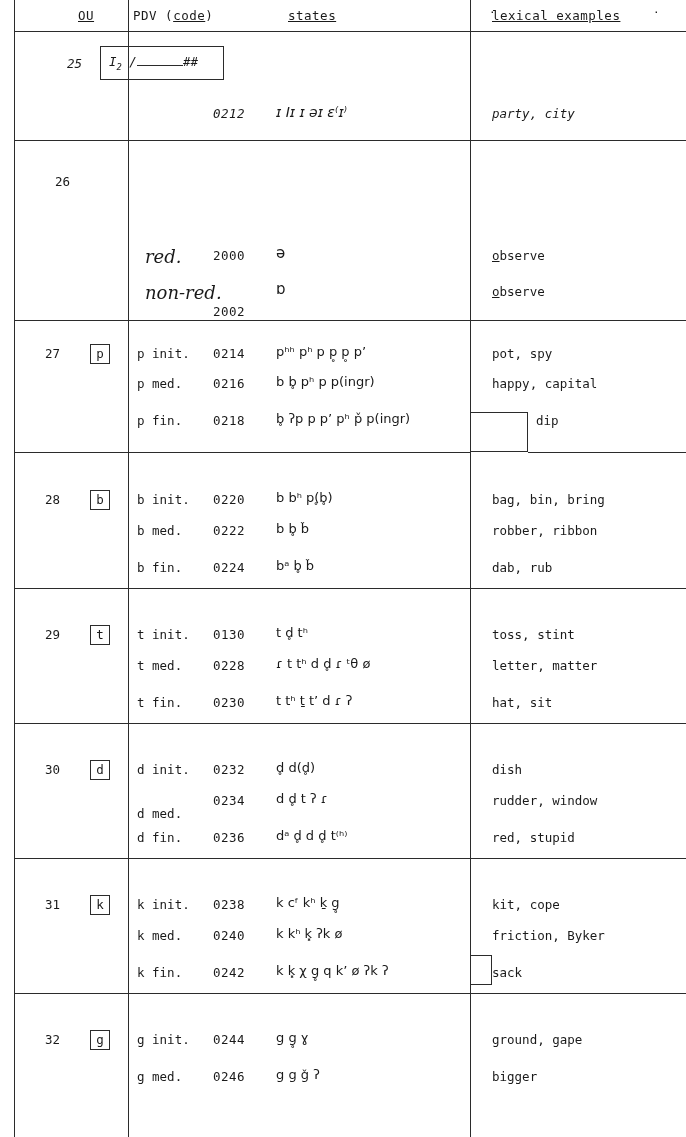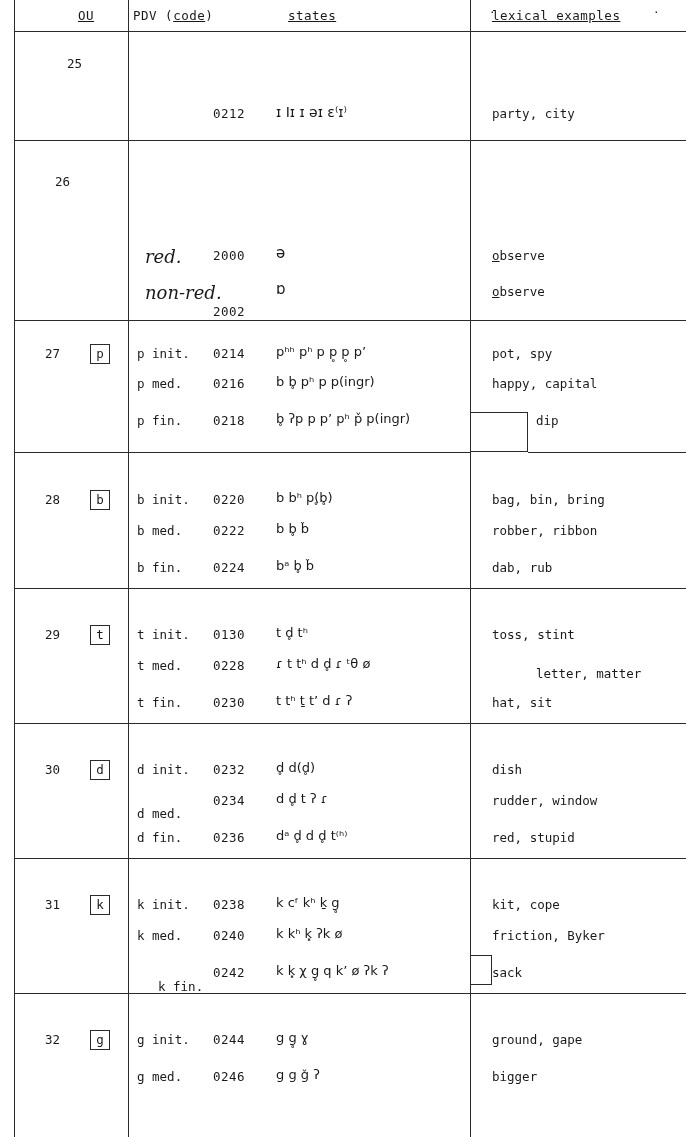--- a/index.html
+++ b/index.html
@@ -159,22 +159,25 @@
 <div class="header">
   <span class="hdr-label hdr-ou">OU</span>
   <span class="hdr-label hdr-pdv"><span>PDV (</span><u>code</u><span>)</span></span>
   <span class="hdr-label hdr-states">states</span>
   <span class="hdr-tick1">·</span>
   <span class="hdr-label hdr-lex">lexical examples</span>
   <span class="hdr-tick2">·</span>
 </div>
 <div class="hline" style="left:14px; top:31px; width:672px;"></div>
 
-<div class="block" style="top:44px; height:96px;">
+<div class="block" style="top:44px; height:96px;font-style:italic;">
   <span class="num" style="left:52px; top:12px;">25</span>
+  <div class="rule-box" style="left:100px; top:2px; width:124px; height:34px; padding:7px 8px;">
+    I<sub>2</sub> /<span class="under-blank"></span>##
+  </div>
   <span class="code" style="top:62px;">0212</span>
   <span class="states" style="top:60px; font-size:14px;">ɪ    Iɪ    ɪ    əɪ    ɛ⁽ɪ⁾</span>
   <span class="lex" style="top:62px;">party, city</span>
 </div>
 <div class="hline" style="left:14px; top:140px; width:672px;"></div>
 
 <div class="block" style="top:152px; height:160px;">
   <span class="num" style="left:40px; top:22px;">26</span>
 
   <span class="pdv pdv-ital" style="left:145px; top:94px;">red.</span>
@@ -239,21 +242,21 @@
   <div class="boxlabel" style="left:90px; top:12px;">t</div>
 
   <span class="pdv" style="top:14px;">t init.</span>
   <span class="code" style="top:14px;">0130</span>
   <span class="states" style="top:12px;">t   d̥   tʰ</span>
   <span class="lex" style="top:14px;">toss, stint</span>
 
   <span class="pdv" style="top:45px;">t med.</span>
   <span class="code" style="top:45px;">0228</span>
   <span class="states" style="top:43px;">ɾ   t   tʰ   d   d̥   ɾ   ᵗθ   ø</span>
-  <span class="lex" style="top:53px;margin-left:44px;">letter, matter</span>
+  <span class="lex" style="top:45px;">letter, matter</span>
 
   <span class="pdv" style="top:82px;">t fin.</span>
   <span class="code" style="top:82px;">0230</span>
   <span class="states" style="top:80px;">t   tʰ   ṯ   t’   d   ɾ   ʔ</span>
   <span class="lex" style="top:82px;">hat, sit</span>
 </div>
 <div class="hline" style="left:14px; top:723px; width:672px;"></div>
 
 <div class="block" style="top:748px; height:110px;">
   <span class="num" style="left:30px; top:14px;">30</span>
@@ -283,21 +286,21 @@
   <span class="pdv" style="top:14px;">k init.</span>
   <span class="code" style="top:14px;">0238</span>
   <span class="states" style="top:12px;">k   cᶠ   kʰ   ḵ   g̥</span>
   <span class="lex" style="top:14px;">kit, cope</span>
 
   <span class="pdv" style="top:45px;">k med.</span>
   <span class="code" style="top:45px;">0240</span>
   <span class="states" style="top:43px;">k   kʰ   k͓   ʔk   ø</span>
   <span class="lex" style="top:45px;">friction, Byker</span>
 
-  <span class="pdv" style="top:96px;margin-left:21px;">k fin.</span>
+  <span class="pdv" style="top:82px;">k fin.</span>
   <span class="code" style="top:82px;">0242</span>
   <span class="states" style="top:80px;">k   k͓   χ   g̥   q   k’   ø   ʔk   ʔ</span>
   <span class="lex" style="left:492px; top:82px;">sack</span>
 </div>
 
 <div class="protrusion" style="left:470px; top:955px; width:22px; height:30px; border-left:none;"></div>
 <div class="hline" style="left:14px; top:993px; width:672px;"></div>
 
 <div class="block" style="top:1018px; height:100px;">
   <span class="num" style="left:30px; top:14px;">32</span>

